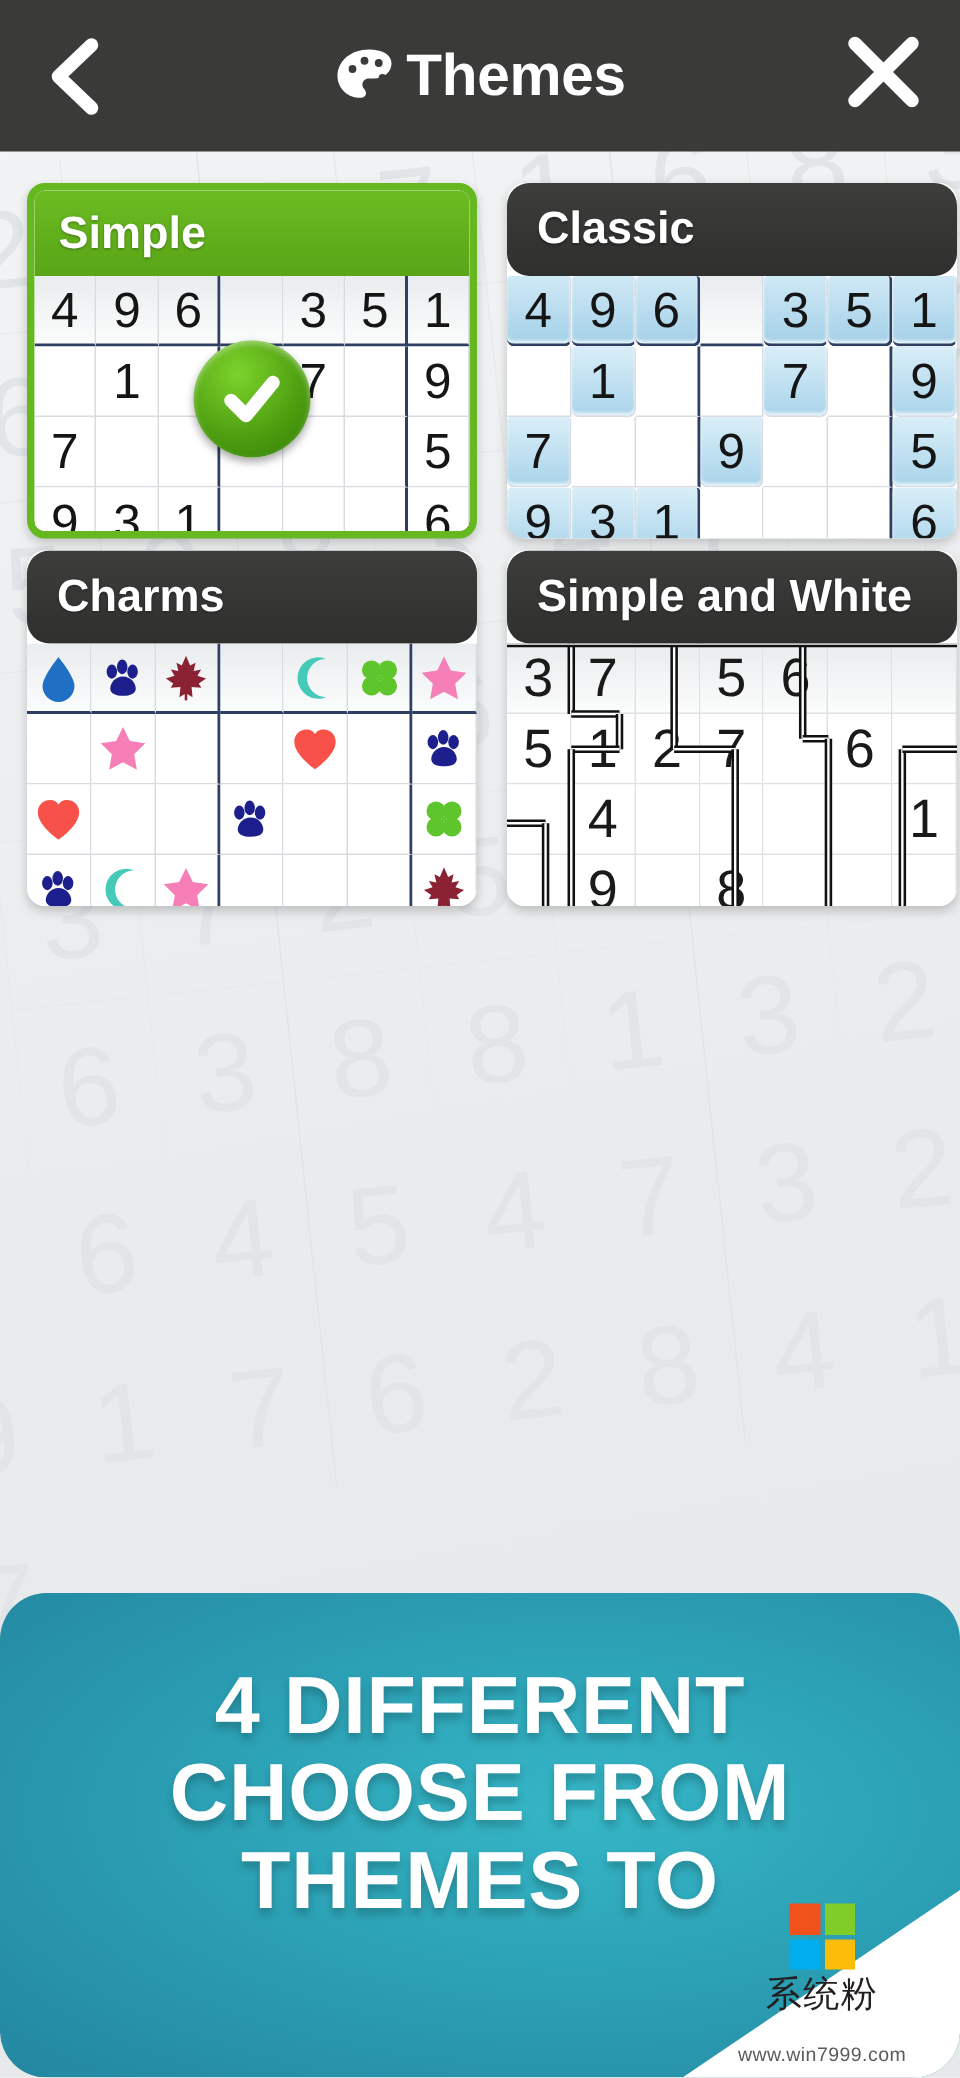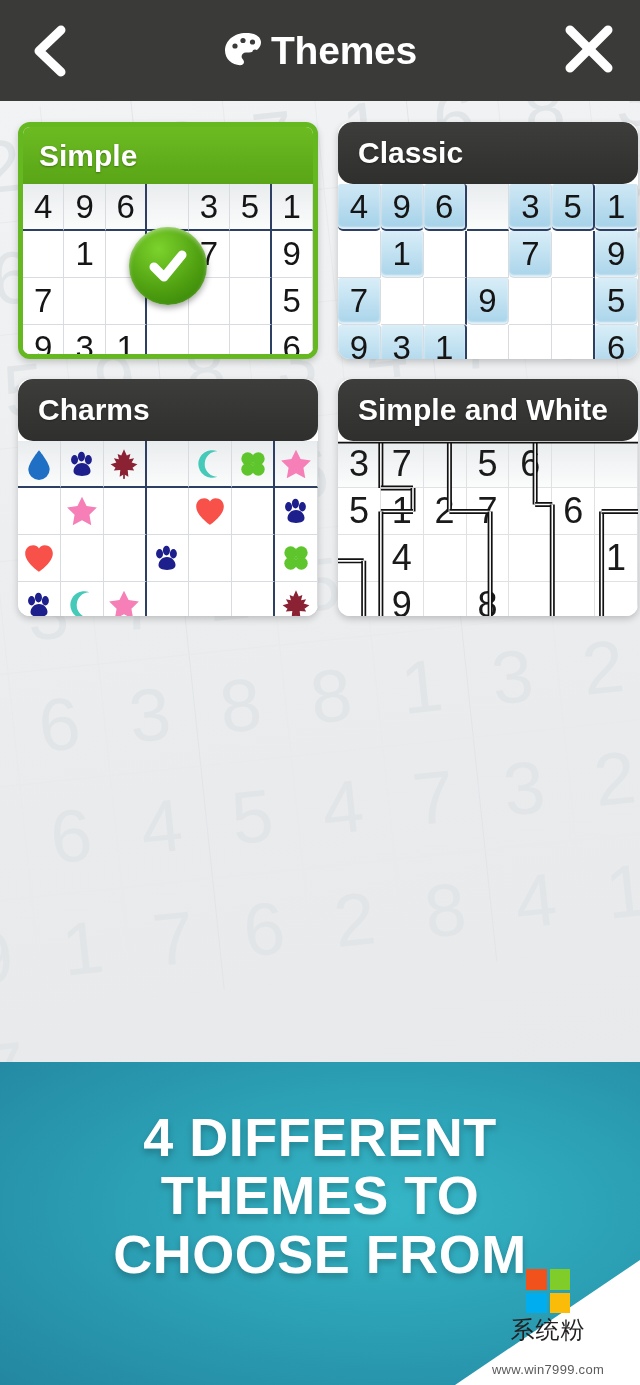--- a/index.html
+++ b/index.html
@@ -34,21 +34,21 @@
   .hdr-back svg{ display:block; }
   .hdr-center{ position:absolute; left:0; right:0; top:0; height:101px;
                display:flex; align-items:center; justify-content:center; gap:2px; }
   .palette{ width:46px; height:40px; position:relative; }
   .hdr-title{ color:#ffffff; font-size:39px; font-weight:bold; letter-spacing:-0.2px; }
   .hdr-close{ position:absolute; right:14px; top:0; height:101px; width:74px;
               display:flex; align-items:center; justify-content:center; cursor:pointer; }
 
   
   .themes{ position:absolute; left:0; top:101px; width:640px; padding:21px 18px 12px 18px;
-           display:grid; grid-template-columns:1fr 1fr; gap:20px 20px; z-index:5; }
+           display:grid; grid-template-columns:1fr 1fr; gap:8px 20px; z-index:5; }
 
   .card{ position:relative; width:300px; height:237px; border-radius:12px;
          overflow:hidden; background:#ffffff;
          box-shadow:0 3px 7px rgba(0,0,0,.20); cursor:pointer; }
   .card.selected{ border:5px solid #66b821; }
 
   .card-title{ height:62px; display:flex; align-items:center; padding-left:20px;
                font-size:30px; font-weight:bold; color:#ffffff;
                text-shadow:0 1px 2px rgba(0,0,0,.35); }
   .card.selected .card-title{ height:57px; padding-left:16px; }
@@ -93,21 +93,21 @@
   
   .check-badge{ position:absolute; left:50%; top:48%; transform:translate(-50%,-50%);
                 width:78px; height:78px; border-radius:50%;
                 background:radial-gradient(circle at 38% 28%, #7cd32c 0%, #4e9e10 58%, #2f7c06 100%);
                 box-shadow:0 3px 6px rgba(0,0,0,.35), inset 0 2px 4px rgba(255,255,255,.45);
                 display:flex; align-items:center; justify-content:center; z-index:6; }
 
   
   .banner{ position:absolute; left:0; bottom:0; width:640px; height:323px;
            background:radial-gradient(ellipse at 60% 45%, #35b6c6 0%, #2a9cb1 55%, #2386a0 100%);
-           z-index:8; overflow:hidden; }
+           z-index:8; overflow:hidden;border-radius:31px; }
   .banner-text{ position:absolute; left:0; right:0; top:46px; text-align:center;
                 color:#ffffff; font-size:54px; font-weight:bold; line-height:1.08;
                 letter-spacing:0.5px; text-shadow:0 4px 6px rgba(0,0,0,.22);
                 padding:0 26px; }
   .wm-wedge{ position:absolute; right:0; bottom:0; width:185px; height:125px;
              background:#ffffff; clip-path:polygon(100% 0, 100% 100%, 0 100%); }
   .wm-inner{ position:absolute; right:12px; bottom:8px; width:160px; text-align:center; }
   .ms-logo{ width:44px; height:44px; display:grid; grid-template-columns:1fr 1fr;
             grid-template-rows:1fr 1fr; gap:3px; margin:0 auto 5px auto; }
   .ms-logo i{ display:block; }
@@ -498,22 +498,22 @@
             <line x1="0" y1="0" x2="300" y2="0" stroke="#111" stroke-width="5"></line>
             <line x1="0" y1="0" x2="300" y2="0" stroke="#fff" stroke-width="1.6"></line>
           </svg>
         </div>
       </div>
     </div>
 
   <div class="banner">
     <div class="banner-text">
       <div>4 DIFFERENT</div>
+      <div>CHOOSE FROM</div>
       <div>THEMES TO</div>
-      <div>CHOOSE FROM</div>
     </div>
 
     <div class="wm-wedge"></div>
     <div class="wm-inner">
       <div class="ms-logo" id="mslogo">
           <i style="background: rgb(241, 81, 27);"></i>
           <i style="background: rgb(128, 204, 40);"></i>
           <i style="background: rgb(0, 173, 239);"></i>
           <i style="background: rgb(251, 188, 9);"></i>
         </div>

